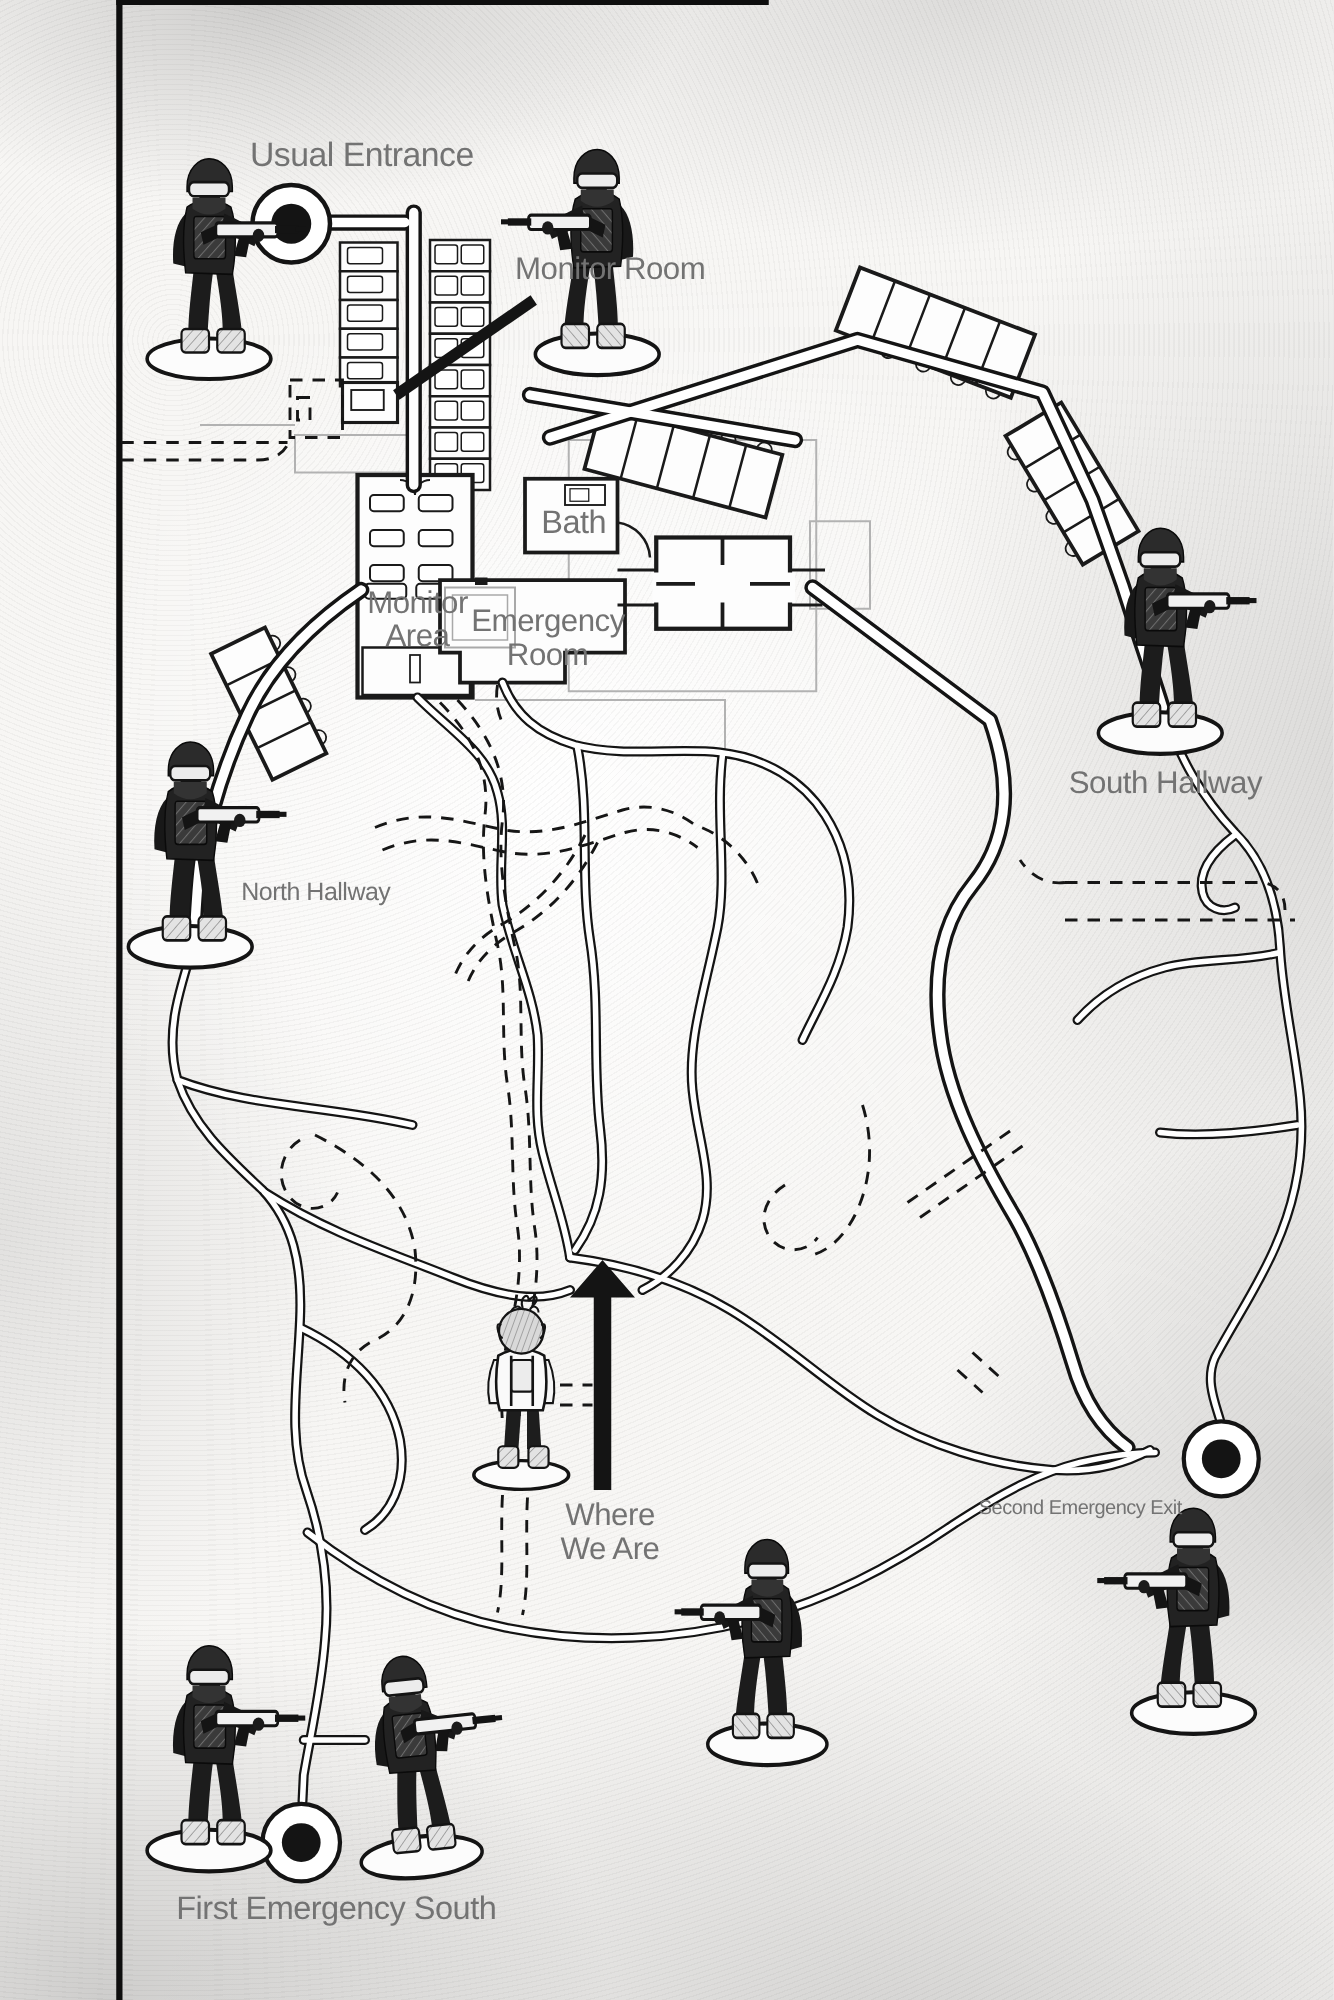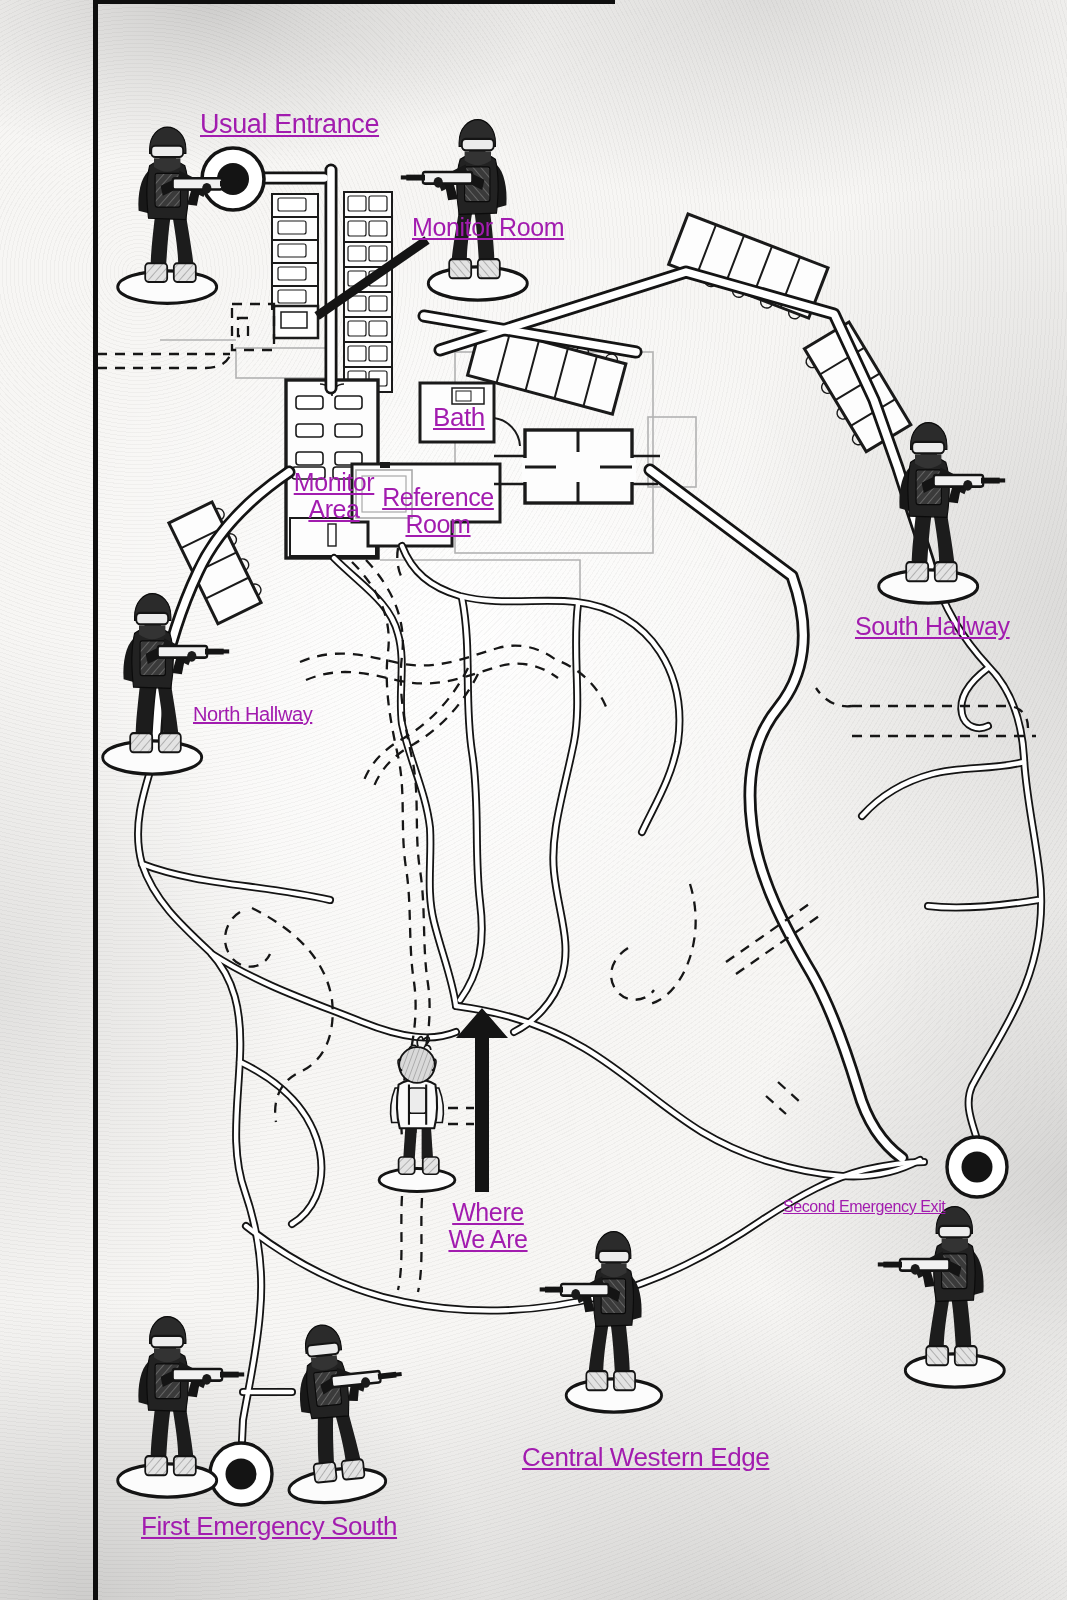--- a/index.html
+++ b/index.html
@@ -25,21 +25,21 @@
   #net path{fill:none;stroke:#141414;stroke-linecap:round;stroke-linejoin:round;}
   #net path.h{stroke-width:13;}
   #net path.t{stroke-width:8;}
   .net-core path{fill:none;stroke:#fff;stroke-linecap:round;stroke-linejoin:round;}
   .net-core path.h{stroke-width:7.5;}
   .net-core path.t{stroke-width:4.4;}
   .dash path{fill:none;stroke:#161616;stroke-width:2.3;stroke-dasharray:10 8;stroke-linecap:butt;}
   .wall{fill:none;stroke:#1a1a1a;}
   .grayline{fill:none;stroke:#b2b2b2;stroke-width:1.6;}
   
-  .lbl{position:absolute;font-size:25px;letter-spacing:-0.4px;line-height:1.08;white-space:nowrap;color:#a21caf;text-decoration:underline;}
+  .lbl{position:absolute;font-size:25px;letter-spacing:-0.4px;line-height:1.08;white-space:nowrap;color:#737373;}
   .lbl.ctr{text-align:center;white-space:normal;}
   .lbl span{display:block;}
 </style>
 </head>
 <body>
 
 <div id="page">
   <div class="tone"></div>
   <div class="speckle"></div>
   <div class="border-left"></div>
@@ -313,32 +313,31 @@
     <use href="#guard" transform="translate(871,397) scale(1.1,1.28)"></use>
     <use href="#guard" transform="translate(95,568) scale(1.1,1.28)"></use>
     <use href="#kid" transform="translate(371,1019) scale(1.15)"></use>
     <use href="#guard" transform="translate(669,1206) scale(-1.06,1.28)"></use>
     <use href="#guard" transform="translate(1012,1181) scale(-1.1,1.28)"></use>
     <use href="#guard" transform="translate(110,1291) scale(1.1,1.28)"></use>
     <use href="#guard" transform="translate(262,1306) rotate(-6) scale(1.08,1.26)"></use>
   </svg>
 
   <div class="lbl" style="left:200px;top:110px;font-size:27px;">Usual Entrance</div>
-  <div class="lbl" style="left:412px;top:214px;">Monitor Room</div>
+  <div class="lbl" style="left:412px;top:202px;">Monitor Room</div>
   <div class="lbl" style="left:433px;top:403px;font-size:26px;">Bath</div>
   <div class="lbl ctr" style="left:284px;top:469px;width:100px;">
     <span>Monitor</span>
     <span>Area</span>
   </div>
   <div class="lbl ctr" style="left:377px;top:484px;width:122px;">
-    <span>Reference</span>
+    <span>Emergency</span>
     <span>Room</span>
   </div>
   <div class="lbl" style="left:193px;top:704px;font-size:20px;">North Hallway</div>
   <div class="lbl" style="left:855px;top:613px;">South Hallway</div>
   <div class="lbl ctr" style="left:433px;top:1199px;width:110px;">
     <span>Where</span>
     <span>We Are</span>
   </div>
   <div class="lbl" style="left:783px;top:1198px;font-size:16px;">Second Emergency Exit</div>
   <div class="lbl" style="left:141px;top:1512px;font-size:26px;">First Emergency South</div>
-  <div class="lbl" style="left:522px;top:1443px;font-size:26px;">Central Western Edge</div>
 </div>
 
 </body></html>

